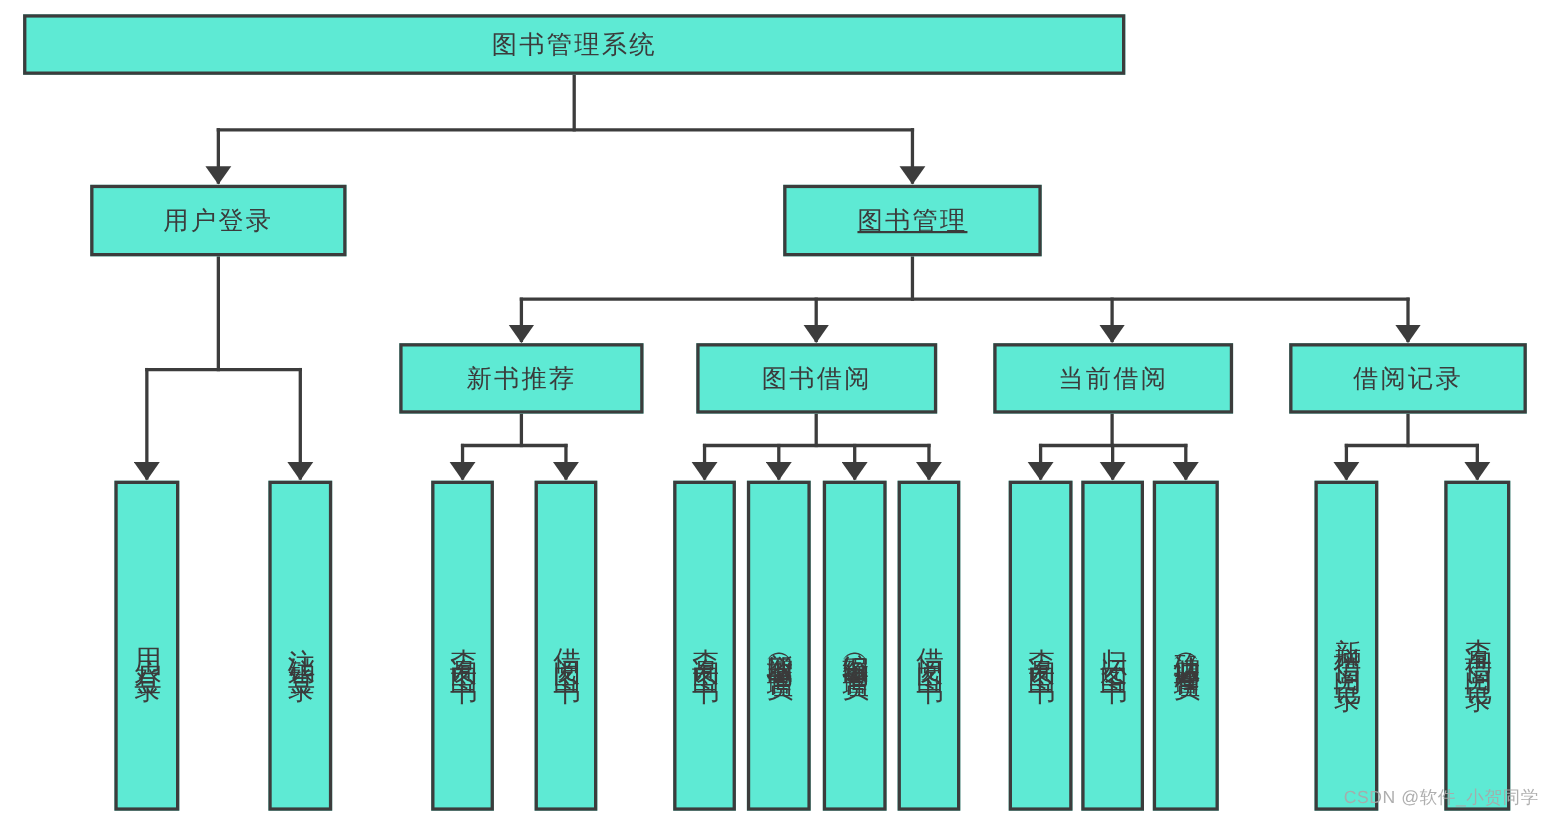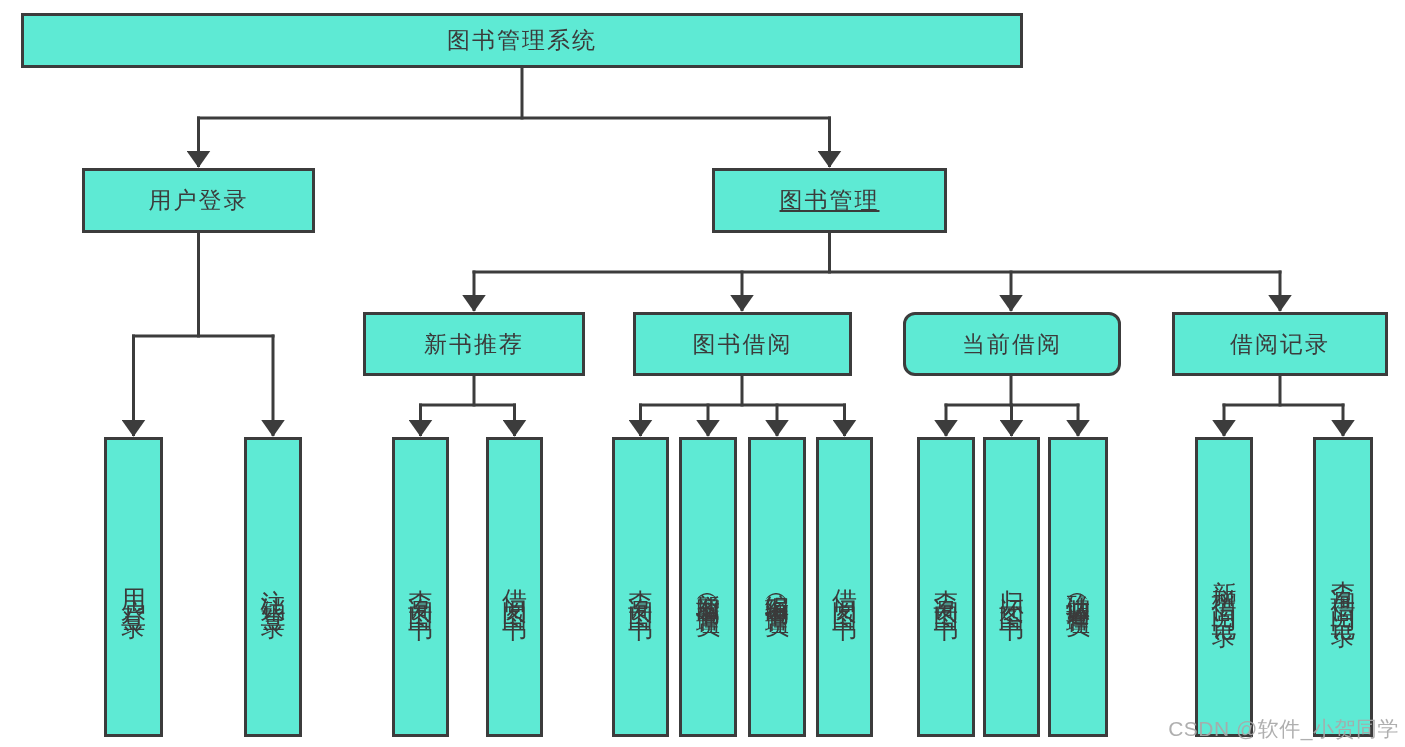--- a/index.html
+++ b/index.html
@@ -17,37 +17,37 @@
     writing-mode:vertical-rl;text-orientation:mixed;
     font-size:25px;letter-spacing:9px;line-height:1;white-space:nowrap;
   }
   .v.long span{font-size:24px;letter-spacing:3px;}
   
   #r   {left:21px;  top:13px;  width:1002px; height:55px;}
   #l2a {left:82px;  top:168px; width:233px;  height:65px;}
   #l2b {left:712px; top:168px; width:235px;  height:65px;text-decoration:underline;}
   #l3a {left:363px; top:312px; width:222px;  height:64px;}
   #l3b {left:633px; top:312px; width:219px;  height:64px;}
-  #l3c {left:903px; top:312px; width:218px;  height:64px;border-radius:12px;}
+  #l3c {left:903px; top:312px; width:218px;  height:64px;}
   #l3d {left:1172px;top:312px; width:216px;  height:64px;}
   #la1 {left:104px; top:437px; width:59px;   height:300px;}
   #la2 {left:244px; top:437px; width:58px;   height:300px;}
   #na1 {left:392px; top:437px; width:57px;   height:300px;}
   #na2 {left:486px; top:437px; width:57px;   height:300px;}
   #ba1 {left:612px; top:437px; width:57px;   height:300px;}
   #ba2 {left:679px; top:437px; width:58px;   height:300px;}
   #ba3 {left:748px; top:437px; width:58px;   height:300px;}
   #ba4 {left:816px; top:437px; width:57px;   height:300px;}
   #ca1 {left:917px; top:437px; width:58px;   height:300px;}
   #ca2 {left:983px; top:437px; width:57px;   height:300px;}
   #ca3 {left:1048px;top:437px; width:60px;   height:300px;}
   #ra1 {left:1195px;top:437px; width:58px;   height:300px;}
   #ra2 {left:1313px;top:437px; width:60px;   height:300px;}
   .wm{
-    position:absolute;top:715px;right:6px;font-size:21px;letter-spacing:0.5px;
+    position:absolute;top:715px;right:6px;font-size:16px;letter-spacing:0.5px;
     color:#a9a9a9;opacity:0.92;white-space:nowrap;z-index:5;
   }
 </style>
 </head>
 <body>
 
 <div class="stage">
 
   <svg class="wires" width="1405" height="747" viewBox="0 0 1405 747" stroke="#3c3c3c" stroke-width="3" fill="none">
     <defs>

